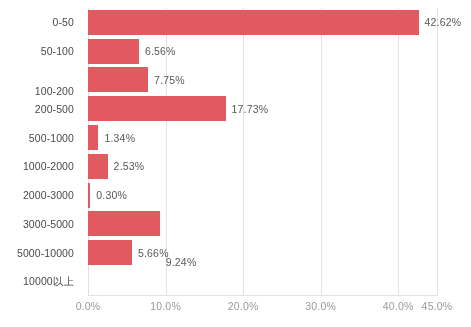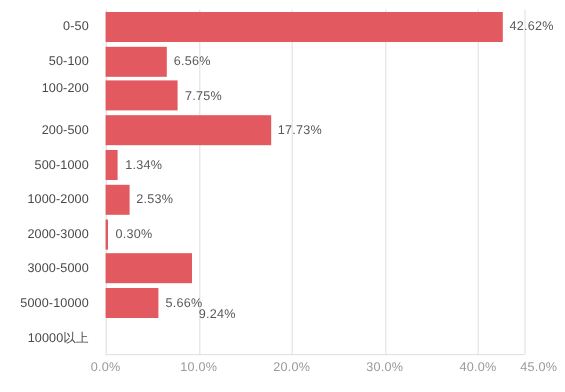--- a/index.html
+++ b/index.html
@@ -125,21 +125,21 @@
 
 <div id="chart-root">
 
   <div id="y-axis-labels">
       <div class="cat-row" style="top: 0px; height: 28.8px;">
         <span class="cat-label" style="position: static; width: auto; color: rgb(74, 74, 74); padding-right: 7px;">0-50</span>
       </div>
       <div class="cat-row" style="top: 28.8px; height: 28.8px;">
         <span class="cat-label" style="position: static; width: auto; color: rgb(74, 74, 74); padding-right: 7px;">50-100</span>
       </div>
-      <div class="cat-row" style="top: 52px; height: 28.8px;">
+      <div class="cat-row" style="top: 69px; height: 28.8px;">
         <span class="cat-label" style="position: static; width: auto; color: rgb(74, 74, 74); padding-right: 7px;">100-200</span>
       </div>
       <div class="cat-row" style="top: 86.4px; height: 28.8px;">
         <span class="cat-label" style="position: static; width: auto; color: rgb(74, 74, 74); padding-right: 7px;">200-500</span>
       </div>
       <div class="cat-row" style="top: 115.2px; height: 28.8px;">
         <span class="cat-label" style="position: static; width: auto; color: rgb(74, 74, 74); padding-right: 7px;">500-1000</span>
       </div>
       <div class="cat-row" style="top: 144px; height: 28.8px;">
         <span class="cat-label" style="position: static; width: auto; color: rgb(74, 74, 74); padding-right: 7px;">1000-2000</span>
@@ -203,16 +203,16 @@
         <span class="bar-value" style="left: 49.8964px; color: rgb(89, 89, 89);">5.66%</span>
       </div>
     </div>
 
   <div id="x-axis-labels">
       <span class="xtick" style="left: 0px; color: rgb(154, 154, 158);">0.0%</span>
       <span class="xtick" style="left: 77.5556px; color: rgb(154, 154, 158);">10.0%</span>
       <span class="xtick" style="left: 155.111px; color: rgb(154, 154, 158);">20.0%</span>
       <span class="xtick" style="left: 232.667px; color: rgb(154, 154, 158);">30.0%</span>
       <span class="xtick" style="left: 310.222px; color: rgb(154, 154, 158);">40.0%</span>
-      <span class="xtick" style="left: 349px; color: rgb(154, 154, 158); margin-left: 12px;">45.0%</span>
+      <span class="xtick" style="left: 349px; color: rgb(154, 154, 158);">45.0%</span>
     </div>
 
 </div>
 
 </body></html>

